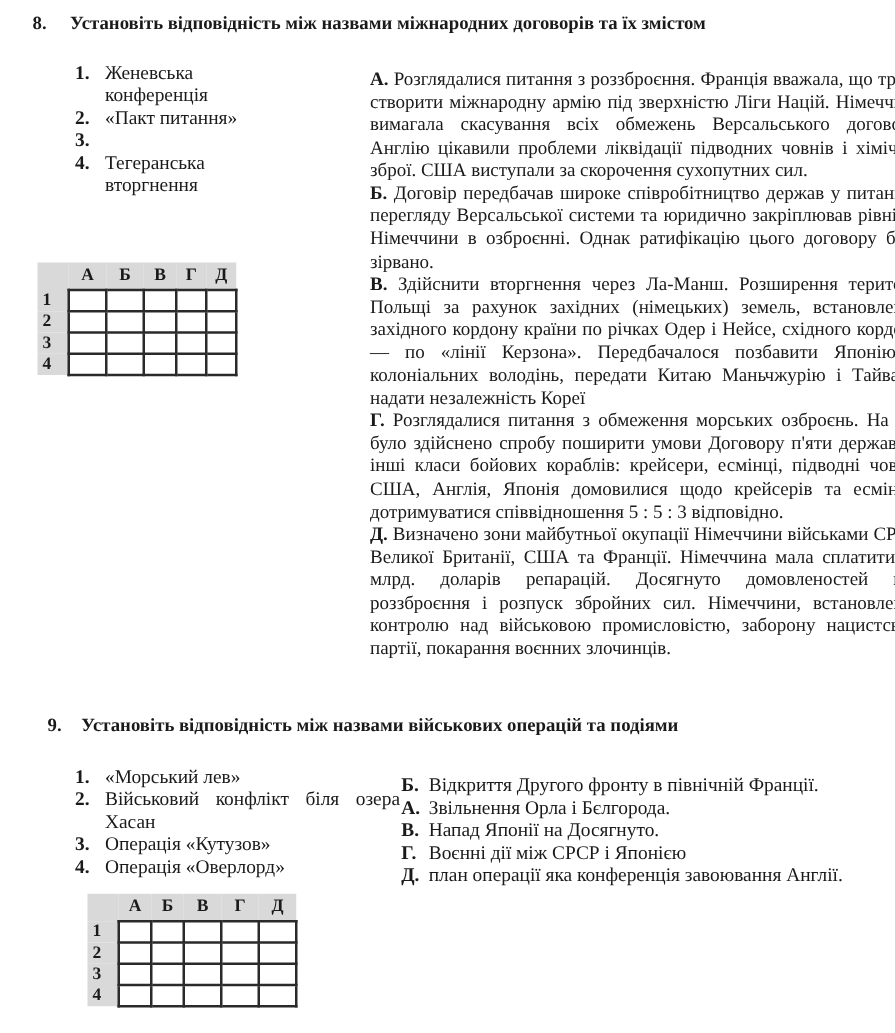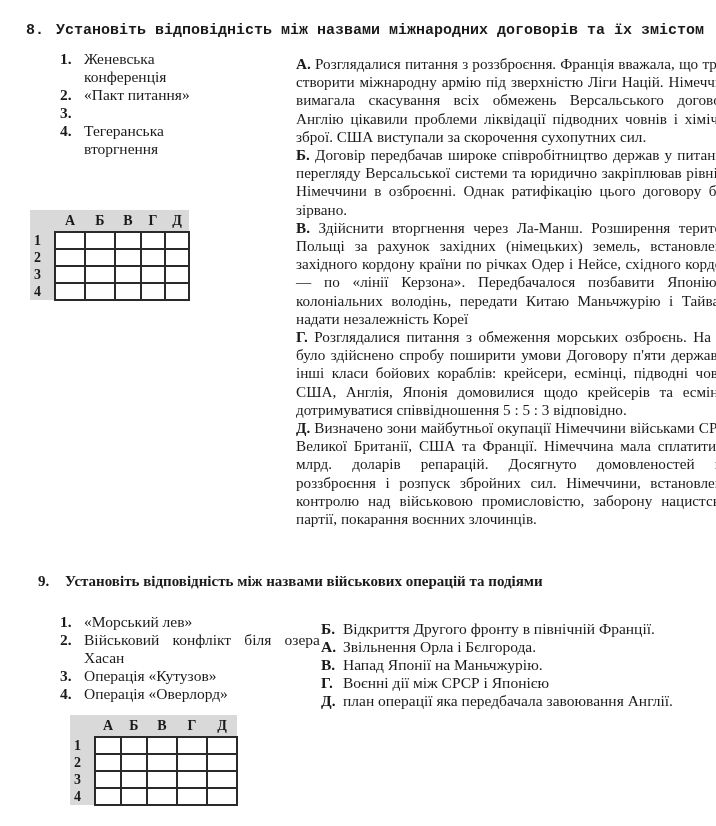--- a/index.html
+++ b/index.html
@@ -26,21 +26,21 @@
   .grid thead th { background: #d9d9d9; height: 21px; }
   .grid thead th.corner { background: #d9d9d9; }
   .grid tbody th { background: #d9d9d9; width: 20px; height: 17px; text-align: left; padding-left: 4px; }
   .grid tbody td { border: 2px solid #2a2a2a; background: #fff; }
   .q9-right { font-size: 15.5px; line-height: 18px; white-space: nowrap; }
   .q9-right .letter { font-weight: bold; display: inline-block; width: 22px; }
 </style>
 </head>
 <body>
 
-<div class="abs q-title" style="left:26px; top:22px;font-family:Liberation Mono, monospace;">
+<div class="abs q-title" style="left:26px; top:10px;">
   <span class="q-num">8.</span><span>Установіть відповідність між назвами міжнародних договорів та їх змістом</span>
 </div>
 
 <div class="abs left-list" style="left:60px; top:50px; width:150px;">
   <div class="item">
       <span class="num">1.</span>
       <span class="txt">Женевська конференція</span>
     </div>
   <div class="item">
       <span class="num">2.</span>
@@ -129,23 +129,23 @@
     </div>
   <div class="item">
       <span class="num">4.</span>
       <span class="txt">Операція «Оверлорд»</span>
     </div>
 </div>
 
 <div class="abs q9-right" style="left:321px; top:620px;">
   <div><span class="letter">Б.</span><span>Відкриття Другого фронту в північній Франції.</span></div>
   <div><span class="letter">А.</span><span>Звільнення Орла і Бєлгорода.</span></div>
-  <div><span class="letter">В.</span><span>Напад Японії на Маньчжурію.</span></div>
+  <div><span class="letter">В.</span><span>Напад Японії на Досягнуто.</span></div>
   <div><span class="letter">Г.</span><span>Воєнні дії між СРСР і Японією</span></div>
-  <div><span class="letter">Д.</span><span>план операції яка передбачала завоювання Англії.</span></div>
+  <div><span class="letter">Д.</span><span>план операції яка конференція завоювання Англії.</span></div>
 </div>
 
 <table class="abs grid" style="left:70px; top:715px;">
   <thead>
     <tr>
       <th class="corner" style="width:24px;"></th>
       <th style="width:26px;">А</th>
       <th style="width:26px;">Б</th>
       <th style="width:30px;">В</th>
       <th style="width:30px;">Г</th>

